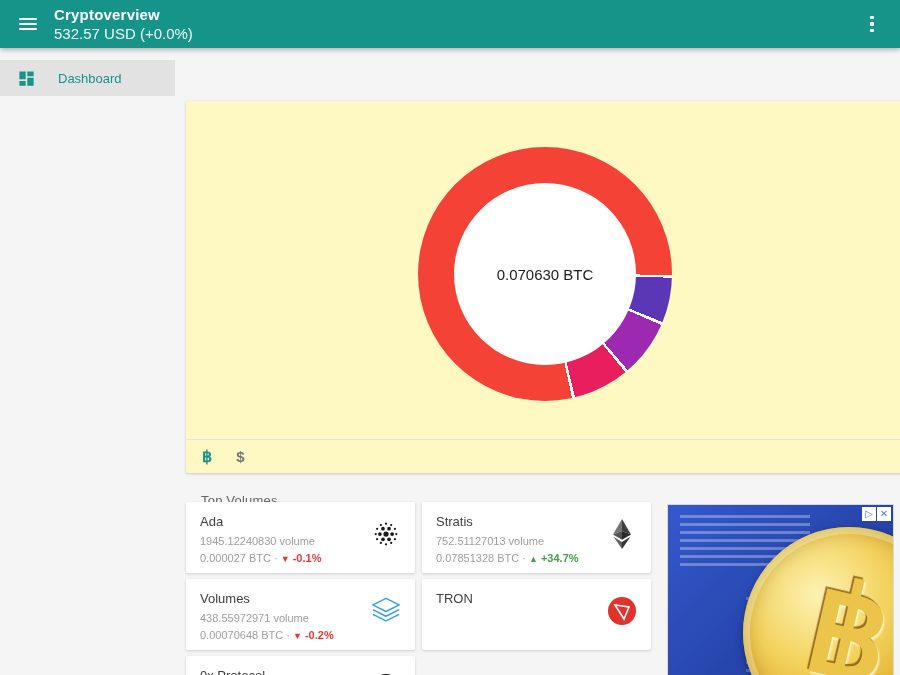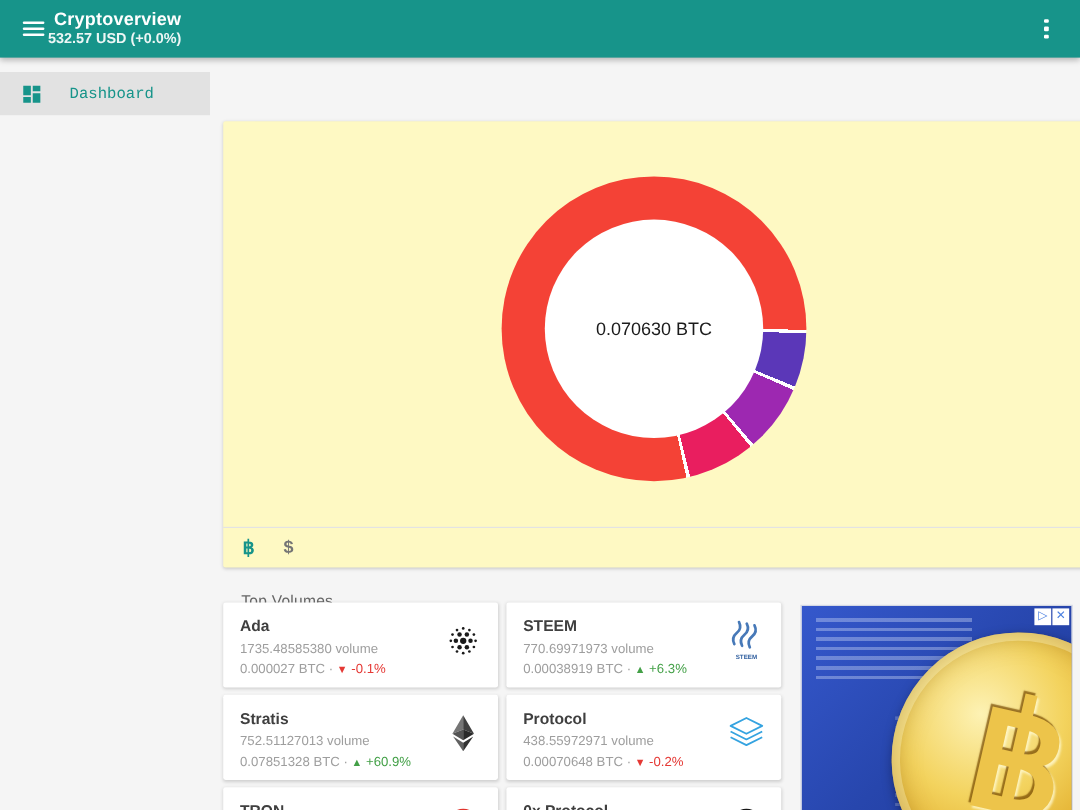--- a/index.html
+++ b/index.html
@@ -5,33 +5,33 @@
   html,body{margin:0;padding:0;background:#e9e9e9;}
   *{box-sizing:border-box;font-family:"Liberation Sans",sans-serif;}
   .app{position:relative;width:900px;height:675px;overflow:hidden;background:#f5f5f5;}
 
   
   .appbar{position:absolute;left:0;top:0;width:900px;height:48px;background:#17948a;
     display:flex;align-items:center;box-shadow:0 2px 5px rgba(0,0,0,.28);z-index:10;color:#fff;}
   .menu-btn{width:24px;height:24px;margin-left:16px;display:flex;flex-direction:column;
     justify-content:center;gap:3px;cursor:pointer;}
   .menu-btn i{display:block;width:18px;height:2px;background:#fff;margin:0 auto;border-radius:1px;}
-  .appbar-titles{line-height:1.15;text-align:right;}
+  .appbar-titles{margin-left:14px;line-height:1.15;}
   .appbar-title{font-size:15px;font-weight:700;letter-spacing:.2px;}
-  .appbar-sub{font-size:12px;font-weight:700;opacity:.92;margin-top:1px;}
+  .appbar-sub{font-size:15px;font-weight:400;opacity:.92;margin-top:1px;}
   .kebab{margin-left:auto;margin-right:18px;width:20px;height:24px;display:flex;flex-direction:column;
     align-items:center;justify-content:center;gap:3px;cursor:pointer;}
   .kebab i{display:block;width:3.5px;height:3.5px;background:#fff;border-radius:1px;}
 
   
   .sidebar{position:absolute;left:0;top:48px;width:175px;bottom:0;padding-top:12px;}
   .nav-item{height:36px;display:flex;align-items:center;padding-left:16px;cursor:pointer;}
   .nav-item.active{background:#e2e2e2;}
   .nav-icon{width:20px;height:20px;display:inline-flex;align-items:center;justify-content:center;}
-  .nav-label{margin-left:22px;font-size:13px;color:#4a4a4a;font-family:Liberation Mono, monospace;}
+  .nav-label{margin-left:22px;font-size:13px;color:#4a4a4a;}
   .nav-item.active .nav-label{color:#17948a;font-weight:500;}
 
   
   .chart-card{position:absolute;left:186px;top:101px;width:800px;height:372px;background:#fef9c3;
     border-radius:2px;box-shadow:0 1px 3px rgba(0,0,0,.18);}
   .donut{position:absolute;left:232px;top:46px;width:254px;height:254px;border-radius:50%;}
   .donut-hole{position:absolute;inset:36px;background:#fff;border-radius:50%;
     display:flex;align-items:center;justify-content:center;}
   .donut-label{font-size:15px;color:#1b1b1b;}
   .card-footer{position:absolute;left:0;right:0;bottom:0;height:34px;border-top:1px solid #e3e3e3;
@@ -41,24 +41,24 @@
   .sym-btc{font-size:16px;font-weight:700;color:#17948a;}
   .sym-usd{font-size:15px;font-weight:700;color:#757575;}
 
   
   .tv-heading{position:absolute;left:187px;top:479px;margin:14px;font-size:13px;font-weight:400;
     color:#666;letter-spacing:.2px;}
   .coin-grid{position:absolute;left:186px;top:502px;width:465px;display:grid;
     grid-template-columns:229px 229px;column-gap:7px;row-gap:6px;}
   .coin-card{position:relative;height:71px;background:#fff;border-radius:2px;
     box-shadow:0 1px 3px rgba(0,0,0,.16);padding:12px 14px;cursor:pointer;}
-  .coin-name{font-size:13px;font-weight:700;color:#3f3f3f;}
+  .coin-name{font-size:13px;font-weight:400;color:#3f3f3f;}
   .coin-volume{font-size:11px;color:#9e9e9e;margin-top:6px;}
   .coin-price{font-size:11px;color:#9e9e9e;margin-top:5px;}
-  .chg{font-weight:400;}
+  .chg{font-weight:700;}
   .chg.up{color:#43a047;} .chg.down{color:#e53935;}
   .arrow{font-size:9px;} .arrow.up{color:#43a047;} .arrow.down{color:#e53935;}
   .coin-icon{position:absolute;right:13px;top:15px;width:32px;height:34px;
     display:flex;align-items:center;justify-content:center;}
 
   
   .ad{position:absolute;left:668px;top:505px;width:225px;height:250px;overflow:hidden;cursor:pointer;
     background:linear-gradient(135deg,#3558cc 0%,#2746ad 45%,#1c3490 100%);outline:1px solid #d4d8e4;}
   .ad-tape{position:absolute;background:repeating-linear-gradient(to bottom,rgba(230,238,255,.34) 0 3px,
     rgba(230,238,255,0) 3px 8px);}
@@ -131,21 +131,21 @@
           </svg>
         </button>
       </div>
     </div>
   </section>
 
   <h2 class="tv-heading">Top Volumes</h2>
   <div class="coin-grid" id="coin-grid">
     <div class="coin-card">
       <div class="coin-name">Ada</div>
-      <div class="coin-volume">1735.48585380 volume</div>
+      <div class="coin-volume">1945.12240830 volume</div>
       <div class="coin-price">0.000027 BTC · <span class="arrow down">▼</span><span class="chg down"> -0.1%</span></div>
       <span class="coin-icon">
           <svg width="30" height="30" viewBox="0 0 32 32" fill="#1a1a1a">
    <circle cx="16" cy="16" r="2.8"></circle>
    <circle cx="22.5" cy="16" r="2"></circle>
             <circle cx="19.25" cy="21.63" r="2"></circle>
             <circle cx="12.75" cy="21.63" r="2"></circle>
    <circle cx="9.5" cy="16" r="2"></circle>
             <circle cx="12.75" cy="10.37" r="2"></circle>
             <circle cx="19.25" cy="10.37" r="2"></circle>
@@ -158,54 +158,39 @@
    <circle cx="5" cy="16" r="1.2"></circle>
             <circle cx="6.5" cy="10.5" r="1.2"></circle>
             <circle cx="10.5" cy="6.5" r="1.2"></circle>
    <circle cx="16" cy="5" r="1.2"></circle>
             <circle cx="21.5" cy="6.5" r="1.2"></circle>
             <circle cx="25.5" cy="10.5" r="1.2"></circle>
           </svg>
         </span>
     </div>
 
-    <div class="coin-card">
-      <div class="coin-name">STEEM</div>
-      <div class="coin-volume">770.69971973 volume</div>
-      <div class="coin-price">0.00038919 BTC · <span class="arrow up">▲</span><span class="chg up"> +6.3%</span></div>
-      <span class="coin-icon">
-          <svg width="32" height="34" viewBox="0 0 34 36">
-   <g fill="none" stroke="#4779b8" stroke-width="2.4" stroke-linecap="round" transform="rotate(12 17 14)">
-     <path d="M8 3 q4 5 0 10 q-4 5 0 10"></path>
-              <path d="M15 3 q4 5 0 10 q-4 5 0 10"></path>
-              <path d="M22 3 q4 5 0 10 q-4 5 0 10"></path>
-   </g>
-   <text x="17" y="34" font-size="5.5" font-weight="700" fill="#2f5e9e" text-anchor="middle">STEEM</text>
-          </svg>
-        </span>
-    </div>
 
     <div class="coin-card">
       <div class="coin-name">Stratis</div>
       <div class="coin-volume">752.51127013 volume</div>
-      <div class="coin-price">0.07851328 BTC · <span class="arrow up">▲</span><span class="chg up"> +60.9%</span></div>
+      <div class="coin-price">0.07851328 BTC · <span class="arrow up">▲</span><span class="chg up"> +34.7%</span></div>
       <span class="coin-icon">
           <svg width="20" height="32" viewBox="0 0 20 32">
    <polygon points="10,1 1,16.5 10,12.9" fill="#757575"></polygon>
             <polygon points="10,1 19,16.5 10,12.9" fill="#3f3f3f"></polygon>
    <polygon points="1,16.5 10,21.8 10,12.9" fill="#545454"></polygon>
             <polygon points="19,16.5 10,21.8 10,12.9" fill="#2a2a2a"></polygon>
    <polygon points="1.6,18.8 10,31 10,24" fill="#616161"></polygon>
             <polygon points="18.4,18.8 10,31 10,24" fill="#333333"></polygon>
           </svg>
         </span>
     </div>
 
     <div class="coin-card">
-      <div class="coin-name">Protocol</div>
+      <div class="coin-name">Volumes</div>
       <div class="coin-volume">438.55972971 volume</div>
       <div class="coin-price">0.00070648 BTC · <span class="arrow down">▼</span><span class="chg down"> -0.2%</span></div>
       <span class="coin-icon">
           <svg width="32" height="29" viewBox="0 0 34 30" fill="none" stroke="#35a3e0" stroke-width="1.6" stroke-linejoin="round">
    <polygon points="17,1 31,8 17,15 3,8"></polygon>
    <polyline points="3,13 17,20 31,13"></polyline>
    <polyline points="3,18 17,25 31,18"></polyline>
           </svg>
         </span>
     </div>

